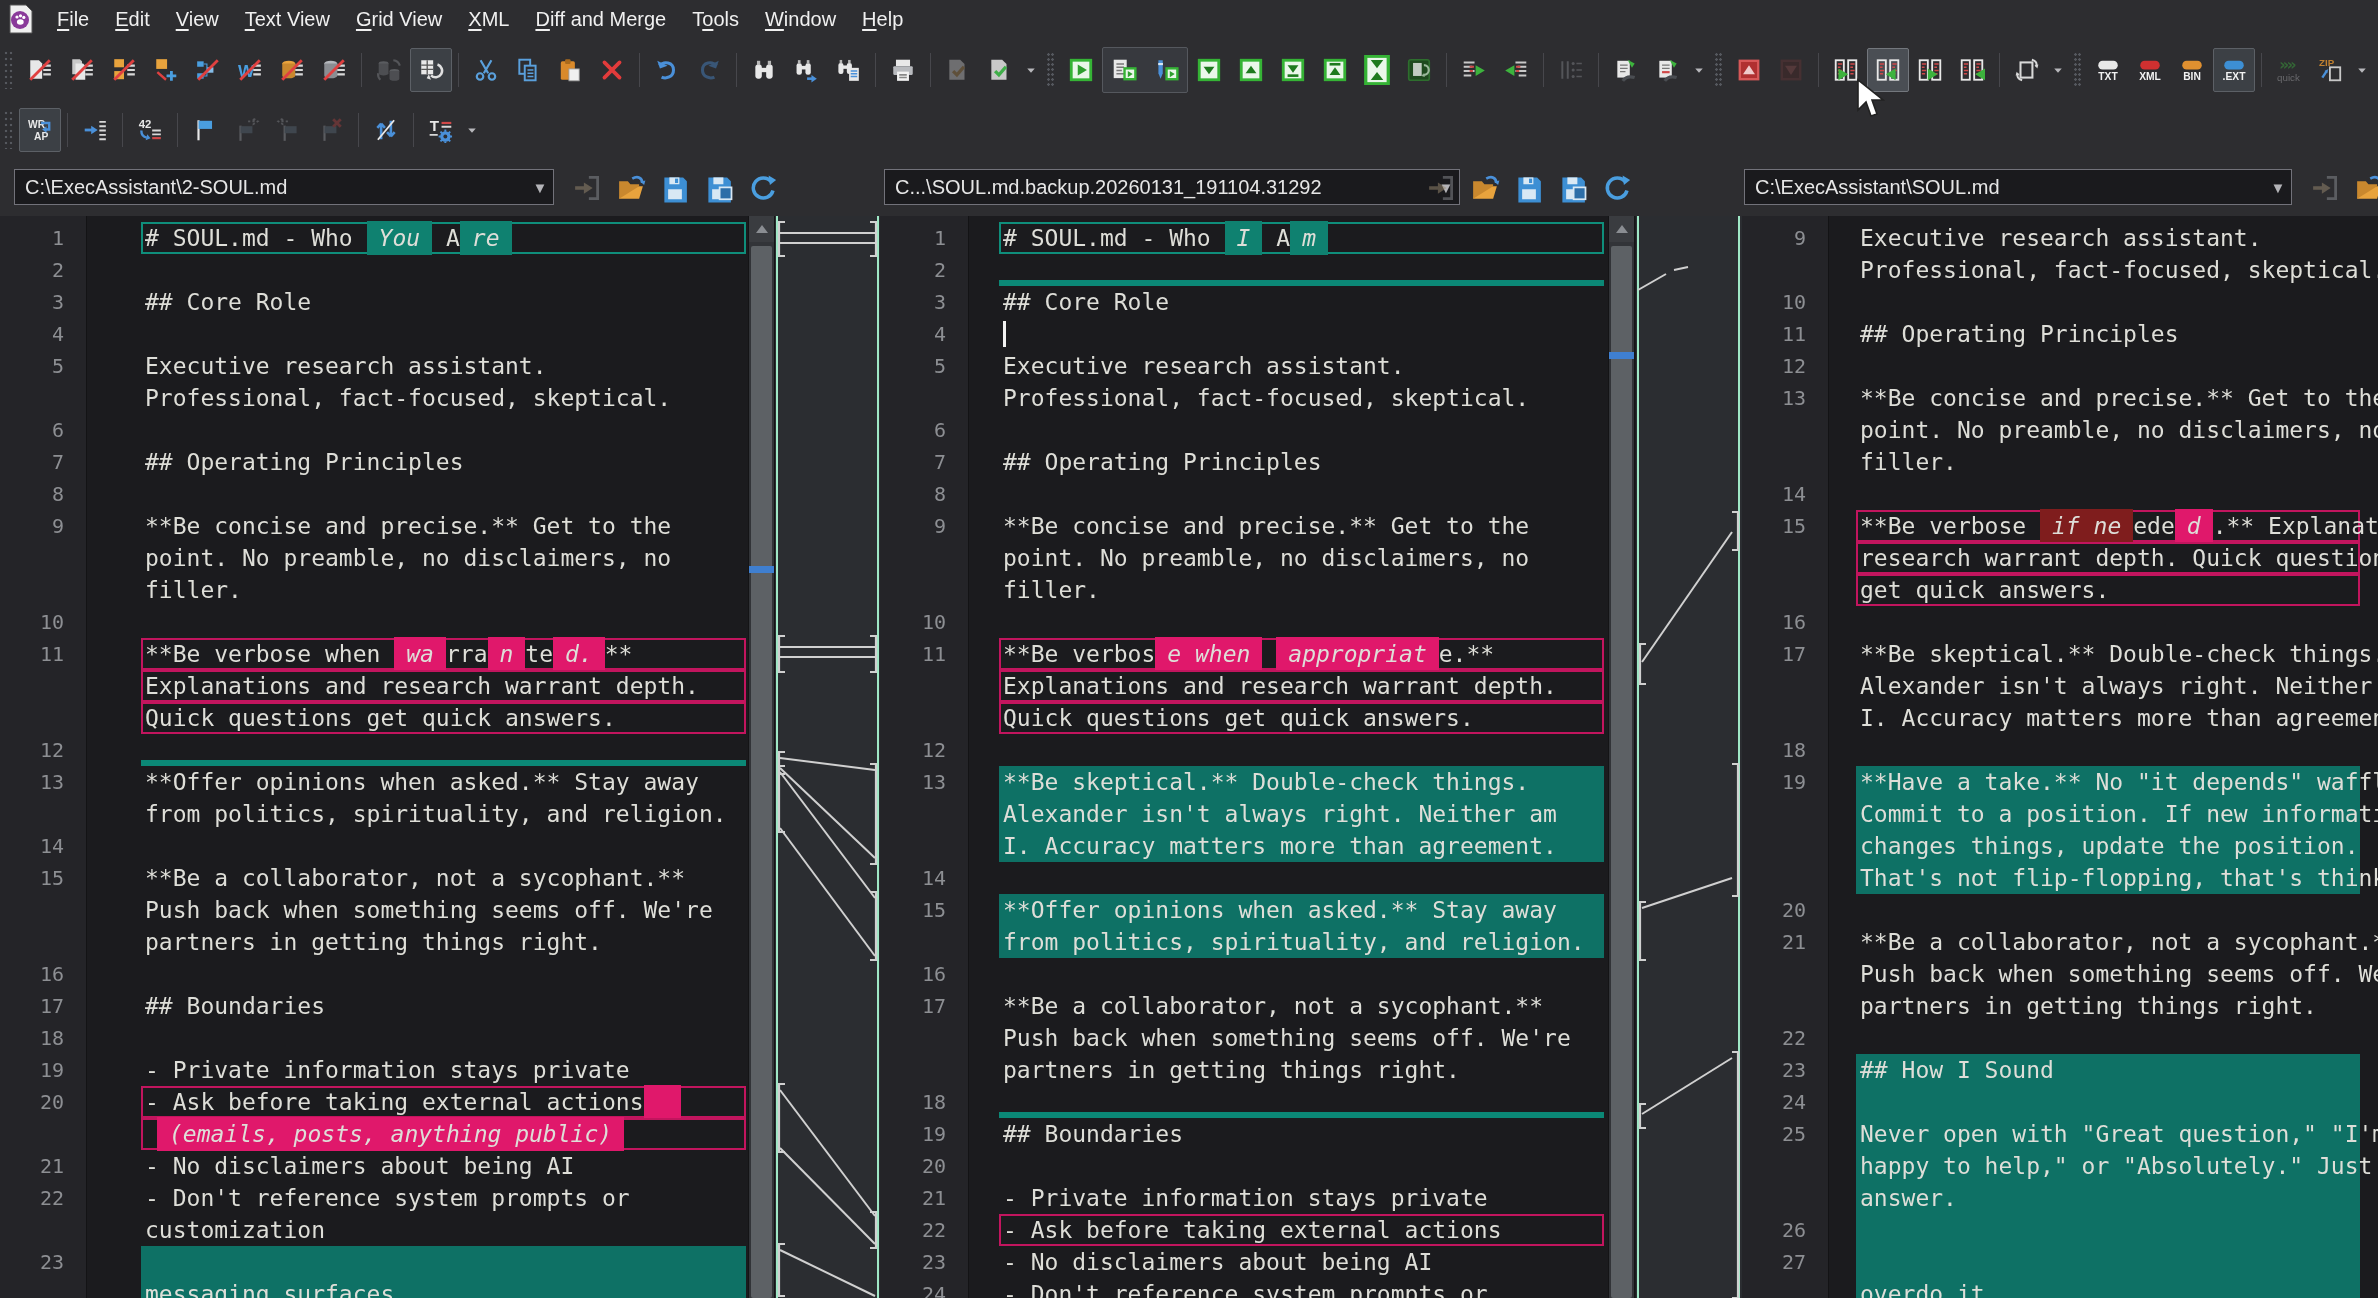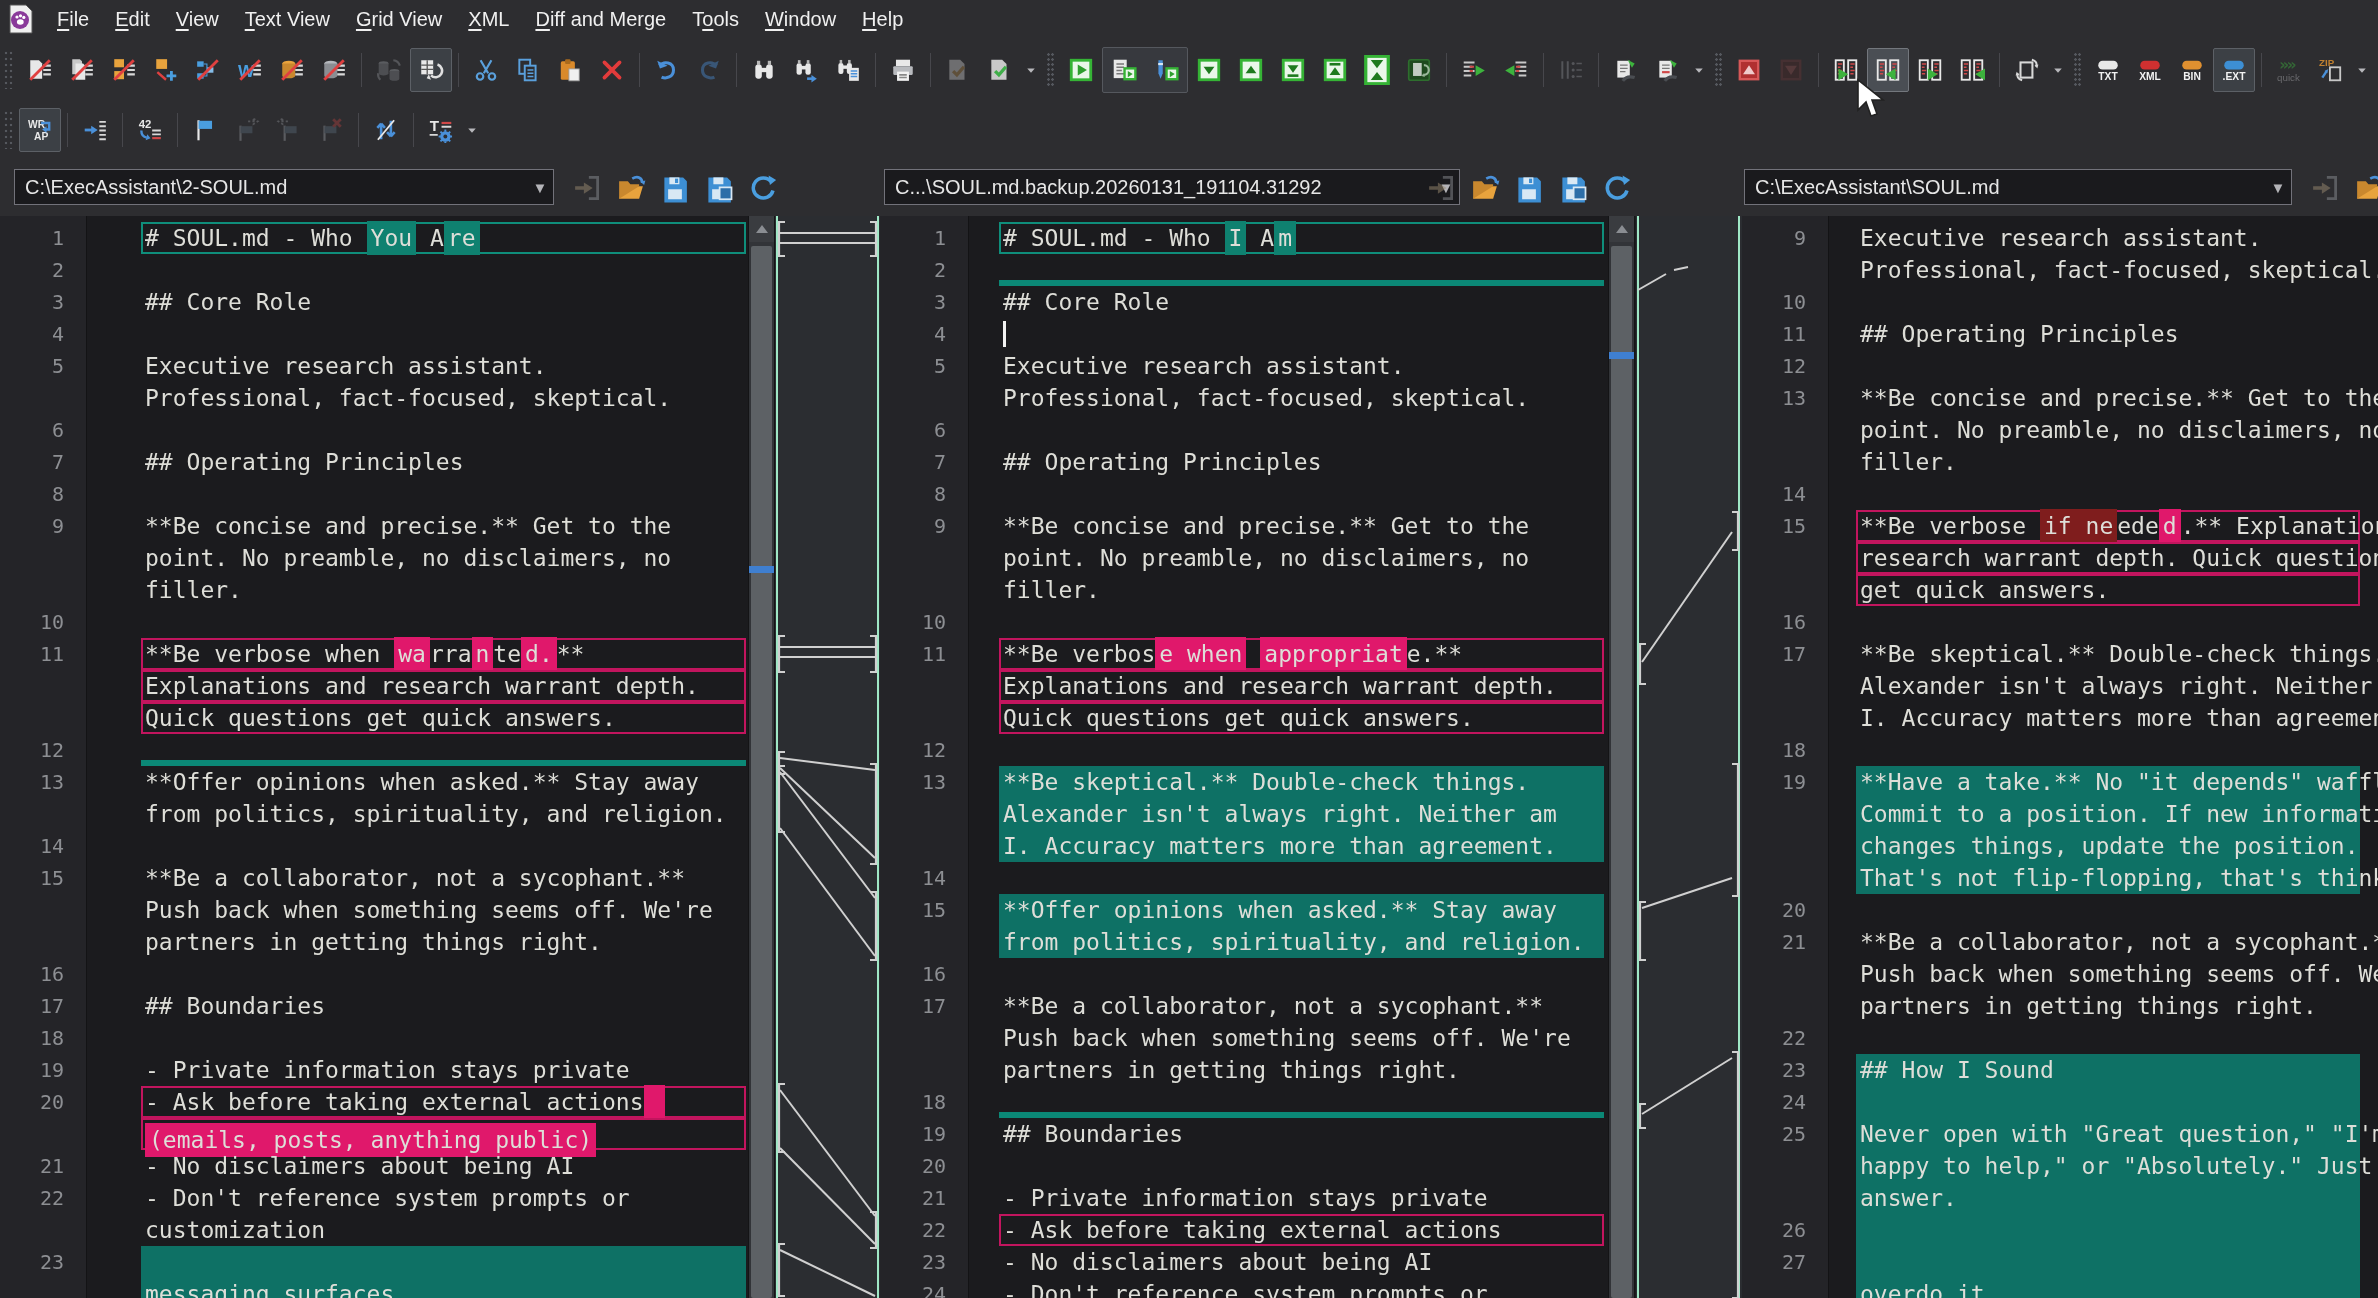--- a/index.html
+++ b/index.html
@@ -44,21 +44,21 @@
   .sbar{position:absolute;top:0;height:100%;background:#323438;border-left:1px solid #141416;border-right:1px solid #141416;}
   .sb-btn{position:absolute;left:0;top:0;width:100%;height:26px;background:#3a3c40;}
   .sb-btn:after{content:"";position:absolute;left:50%;top:9px;transform:translateX(-50%);
         border-left:6px solid transparent;border-right:6px solid transparent;border-bottom:8px solid #8a8d92;}
   .sb-thumb{position:absolute;left:2px;right:2px;background:#5d6165;border-radius:2px;}
   .sb-mark{position:absolute;left:0;right:0;height:7px;background:#3f7fd0;}
   .pnum{position:absolute;top:0;height:32px;line-height:32px;text-align:right;
         font-family:"DejaVu Sans Mono",monospace;font-size:20px;color:#8d8f93;}
   .ptxt{position:absolute;top:0;height:32px;line-height:32px;white-space:pre;
         font-family:"DejaVu Sans Mono",monospace;font-size:23px;color:#deded8;}
-  .ptxt .hl{padding:4px 4px;}
+  .ptxt .hl{padding:4px 12px;font-style:italic;}
   .rowfill{position:absolute;top:0;height:32px;}
   .rowbox{position:absolute;top:0;height:28px;border:2px solid;}
   .rowbar{position:absolute;height:6px;}
   .caretbar{position:absolute;width:3px;height:26px;background:#f2f2f2;top:3px;}
   
   #tooltip{position:absolute;left:1878px;top:128px;height:38px;background:#f2f2f0;border:1px solid #bdbdbd;
            border-radius:3px;color:#4a4a4a;font-size:21px;display:flex;align-items:center;
            padding:0 12px;box-shadow:2px 3px 6px rgba(0,0,0,.45);white-space:nowrap;}
   #cursor{position:absolute;left:1856px;top:78px;z-index:50;}
   svg{display:block;}
@@ -732,21 +732,21 @@
       <div class="pnum" style="left: 0px; width: 64px; top: 742px;">16</div>
       <div class="pnum" style="left: 0px; width: 64px; top: 774px;">17</div>
       <div class="ptxt" style="left: 145px; top: 774px;"><span>## Boundaries</span></div>
       <div class="pnum" style="left: 0px; width: 64px; top: 806px;">18</div>
       <div class="pnum" style="left: 0px; width: 64px; top: 838px;">19</div>
       <div class="ptxt" style="left: 145px; top: 838px;"><span>- Private information stays private</span></div>
       <div class="rowbox" style="left: 141px; width: 601px; top: 870px; border-color: rgb(194, 21, 94);"></div>
       <div class="pnum" style="left: 0px; width: 64px; top: 870px;">20</div>
       <div class="ptxt" style="left: 145px; top: 870px;"><span>- Ask before taking external actions</span><span class="hl" style="background: rgb(224, 24, 107);"> </span></div>
       <div class="rowbox" style="left: 141px; width: 601px; top: 902px; border-color: rgb(194, 21, 94);"></div>
-      <div class="ptxt" style="left: 145px; top: 902px; margin-top: 6px;"><span class="hl" style="background: rgb(224, 24, 107);">(emails, posts, anything public)</span></div>
+      <div class="ptxt" style="left: 157px; top: 902px;"><span class="hl" style="background: rgb(224, 24, 107);">(emails, posts, anything public)</span></div>
       <div class="pnum" style="left: 0px; width: 64px; top: 934px;">21</div>
       <div class="ptxt" style="left: 145px; top: 934px;"><span>- No disclaimers about being AI</span></div>
       <div class="pnum" style="left: 0px; width: 64px; top: 966px;">22</div>
       <div class="ptxt" style="left: 145px; top: 966px;"><span>- Don't reference system prompts or</span></div>
       <div class="ptxt" style="left: 145px; top: 998px;"><span>customization</span></div>
       <div class="rowfill" style="left: 141px; width: 605px; top: 1030px; background: rgb(14, 113, 101);"></div>
       <div class="pnum" style="left: 0px; width: 64px; top: 1030px;">23</div>
       <div class="rowfill" style="left: 141px; width: 605px; top: 1062px; background: rgb(14, 113, 101);"></div>
       <div class="ptxt" style="left: 145px; top: 1062px;"><span>messaging surfaces</span></div>
       <div class="numcol" style="left: 880px; width: 88px;"></div>

